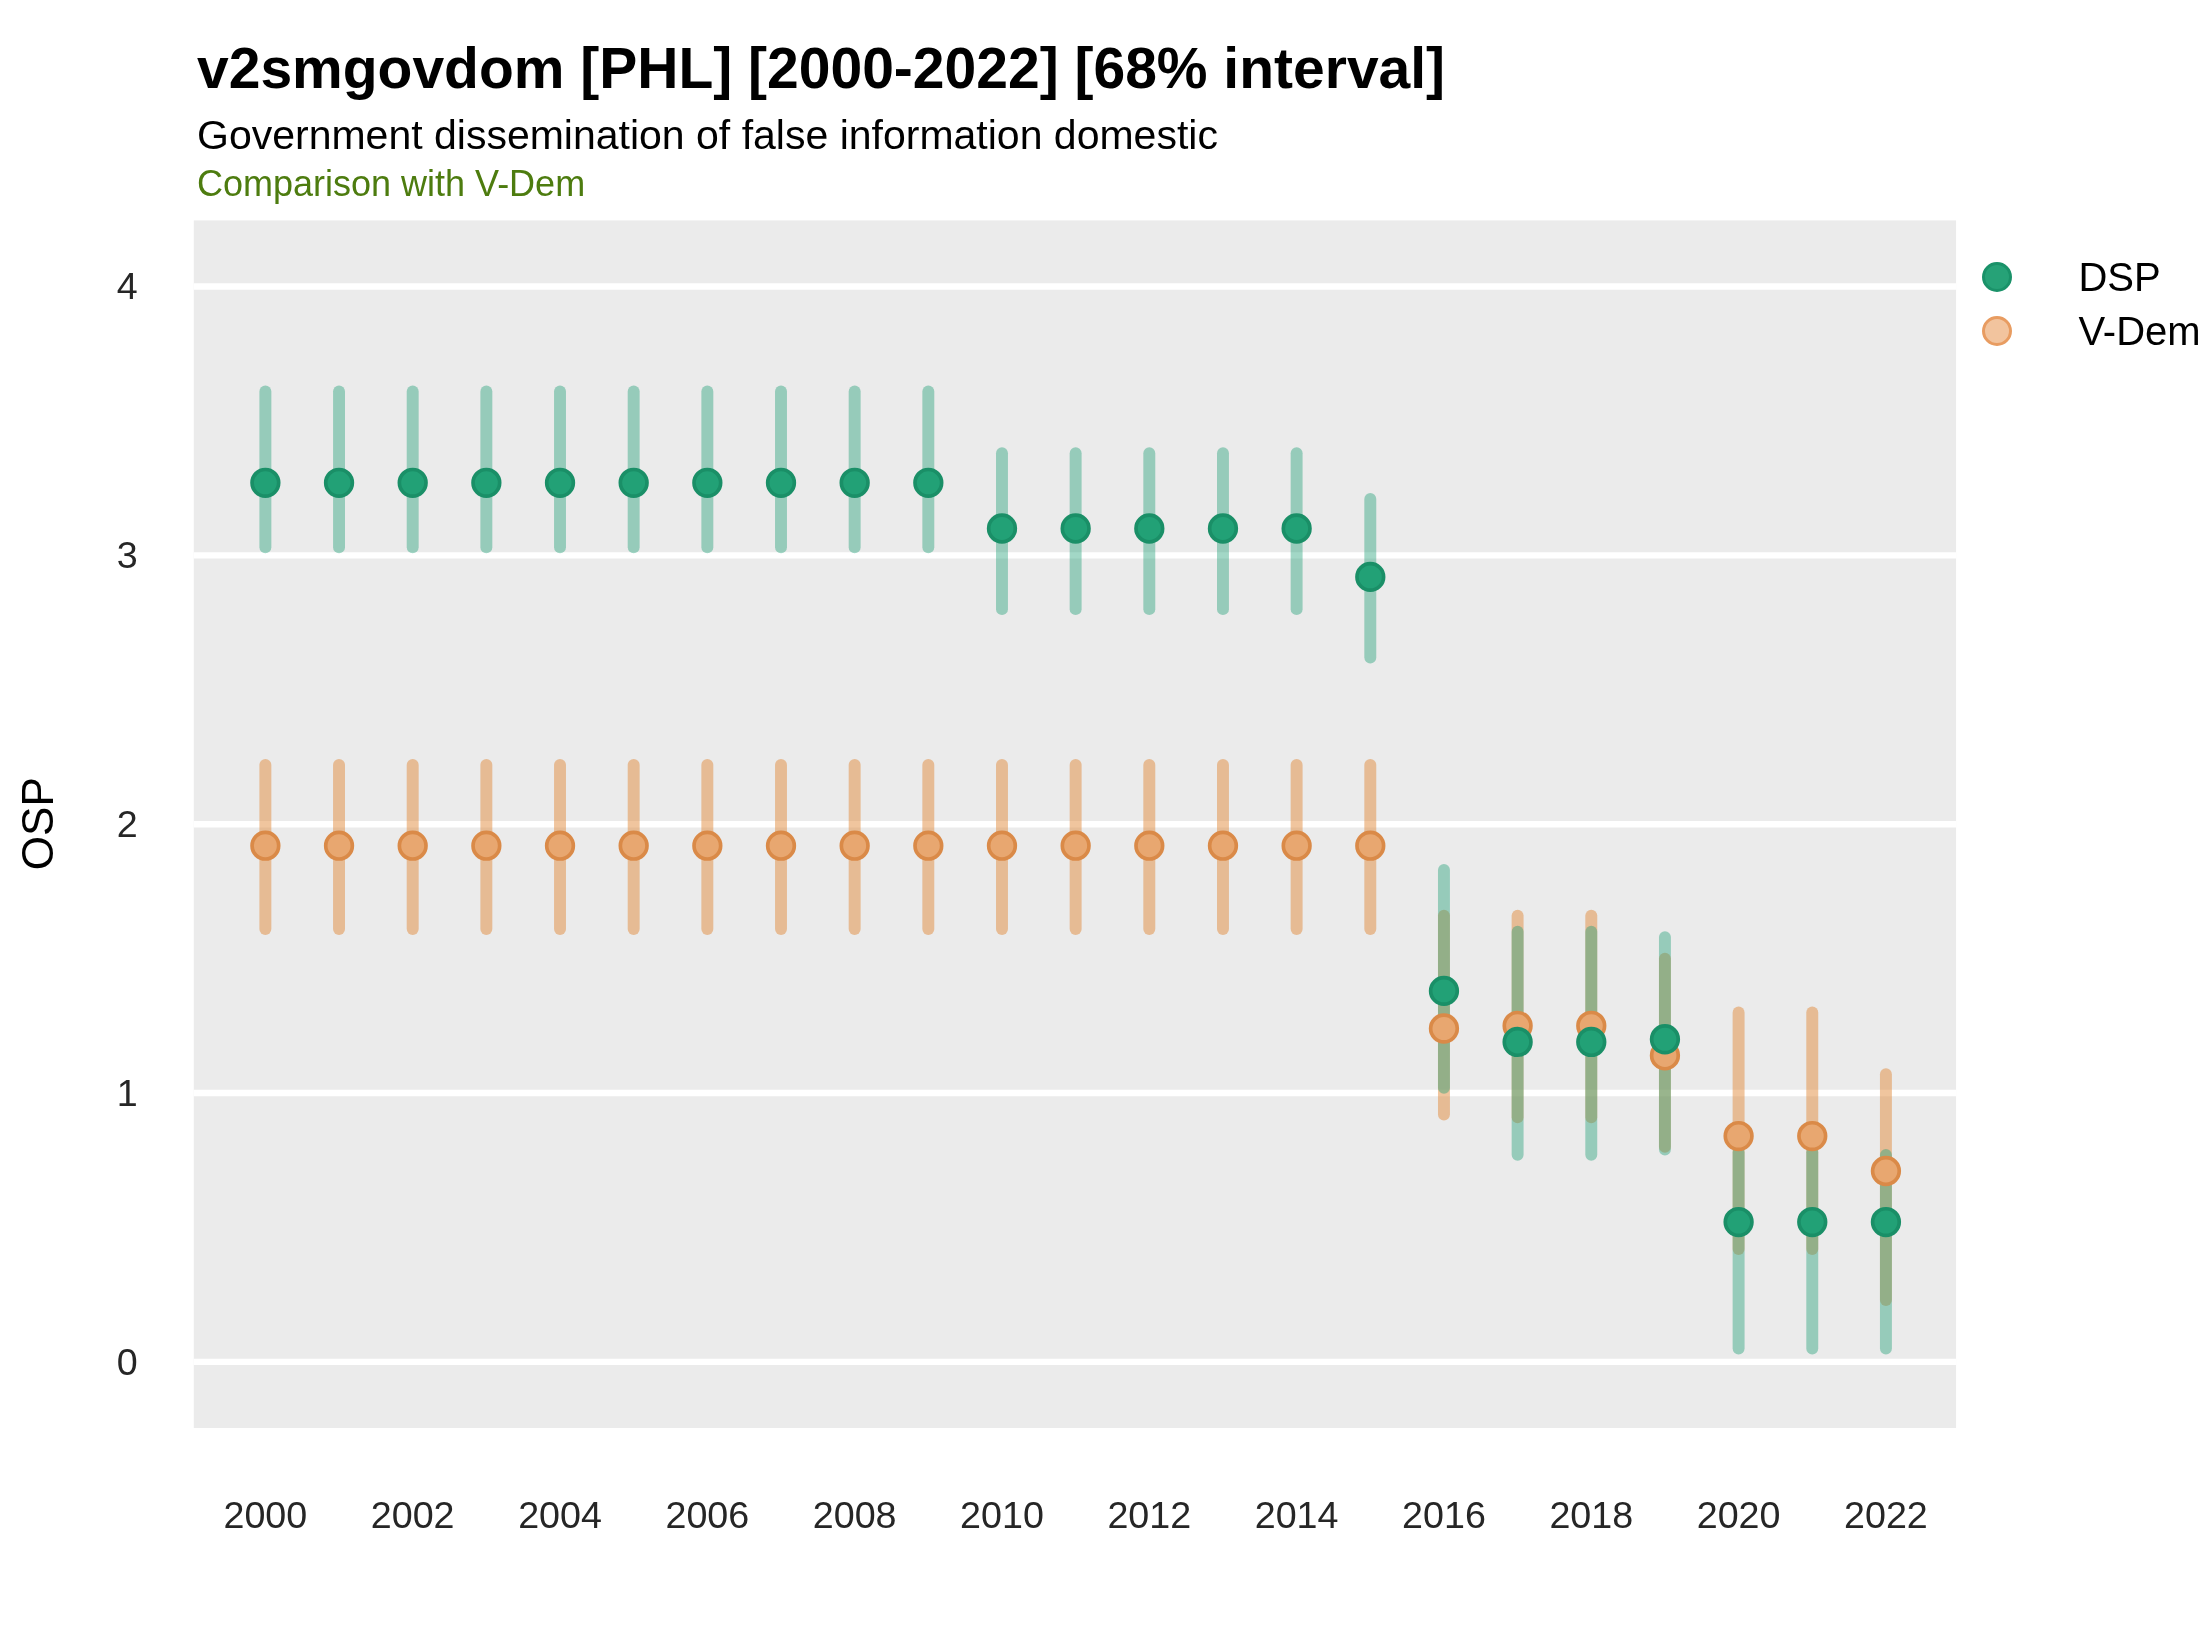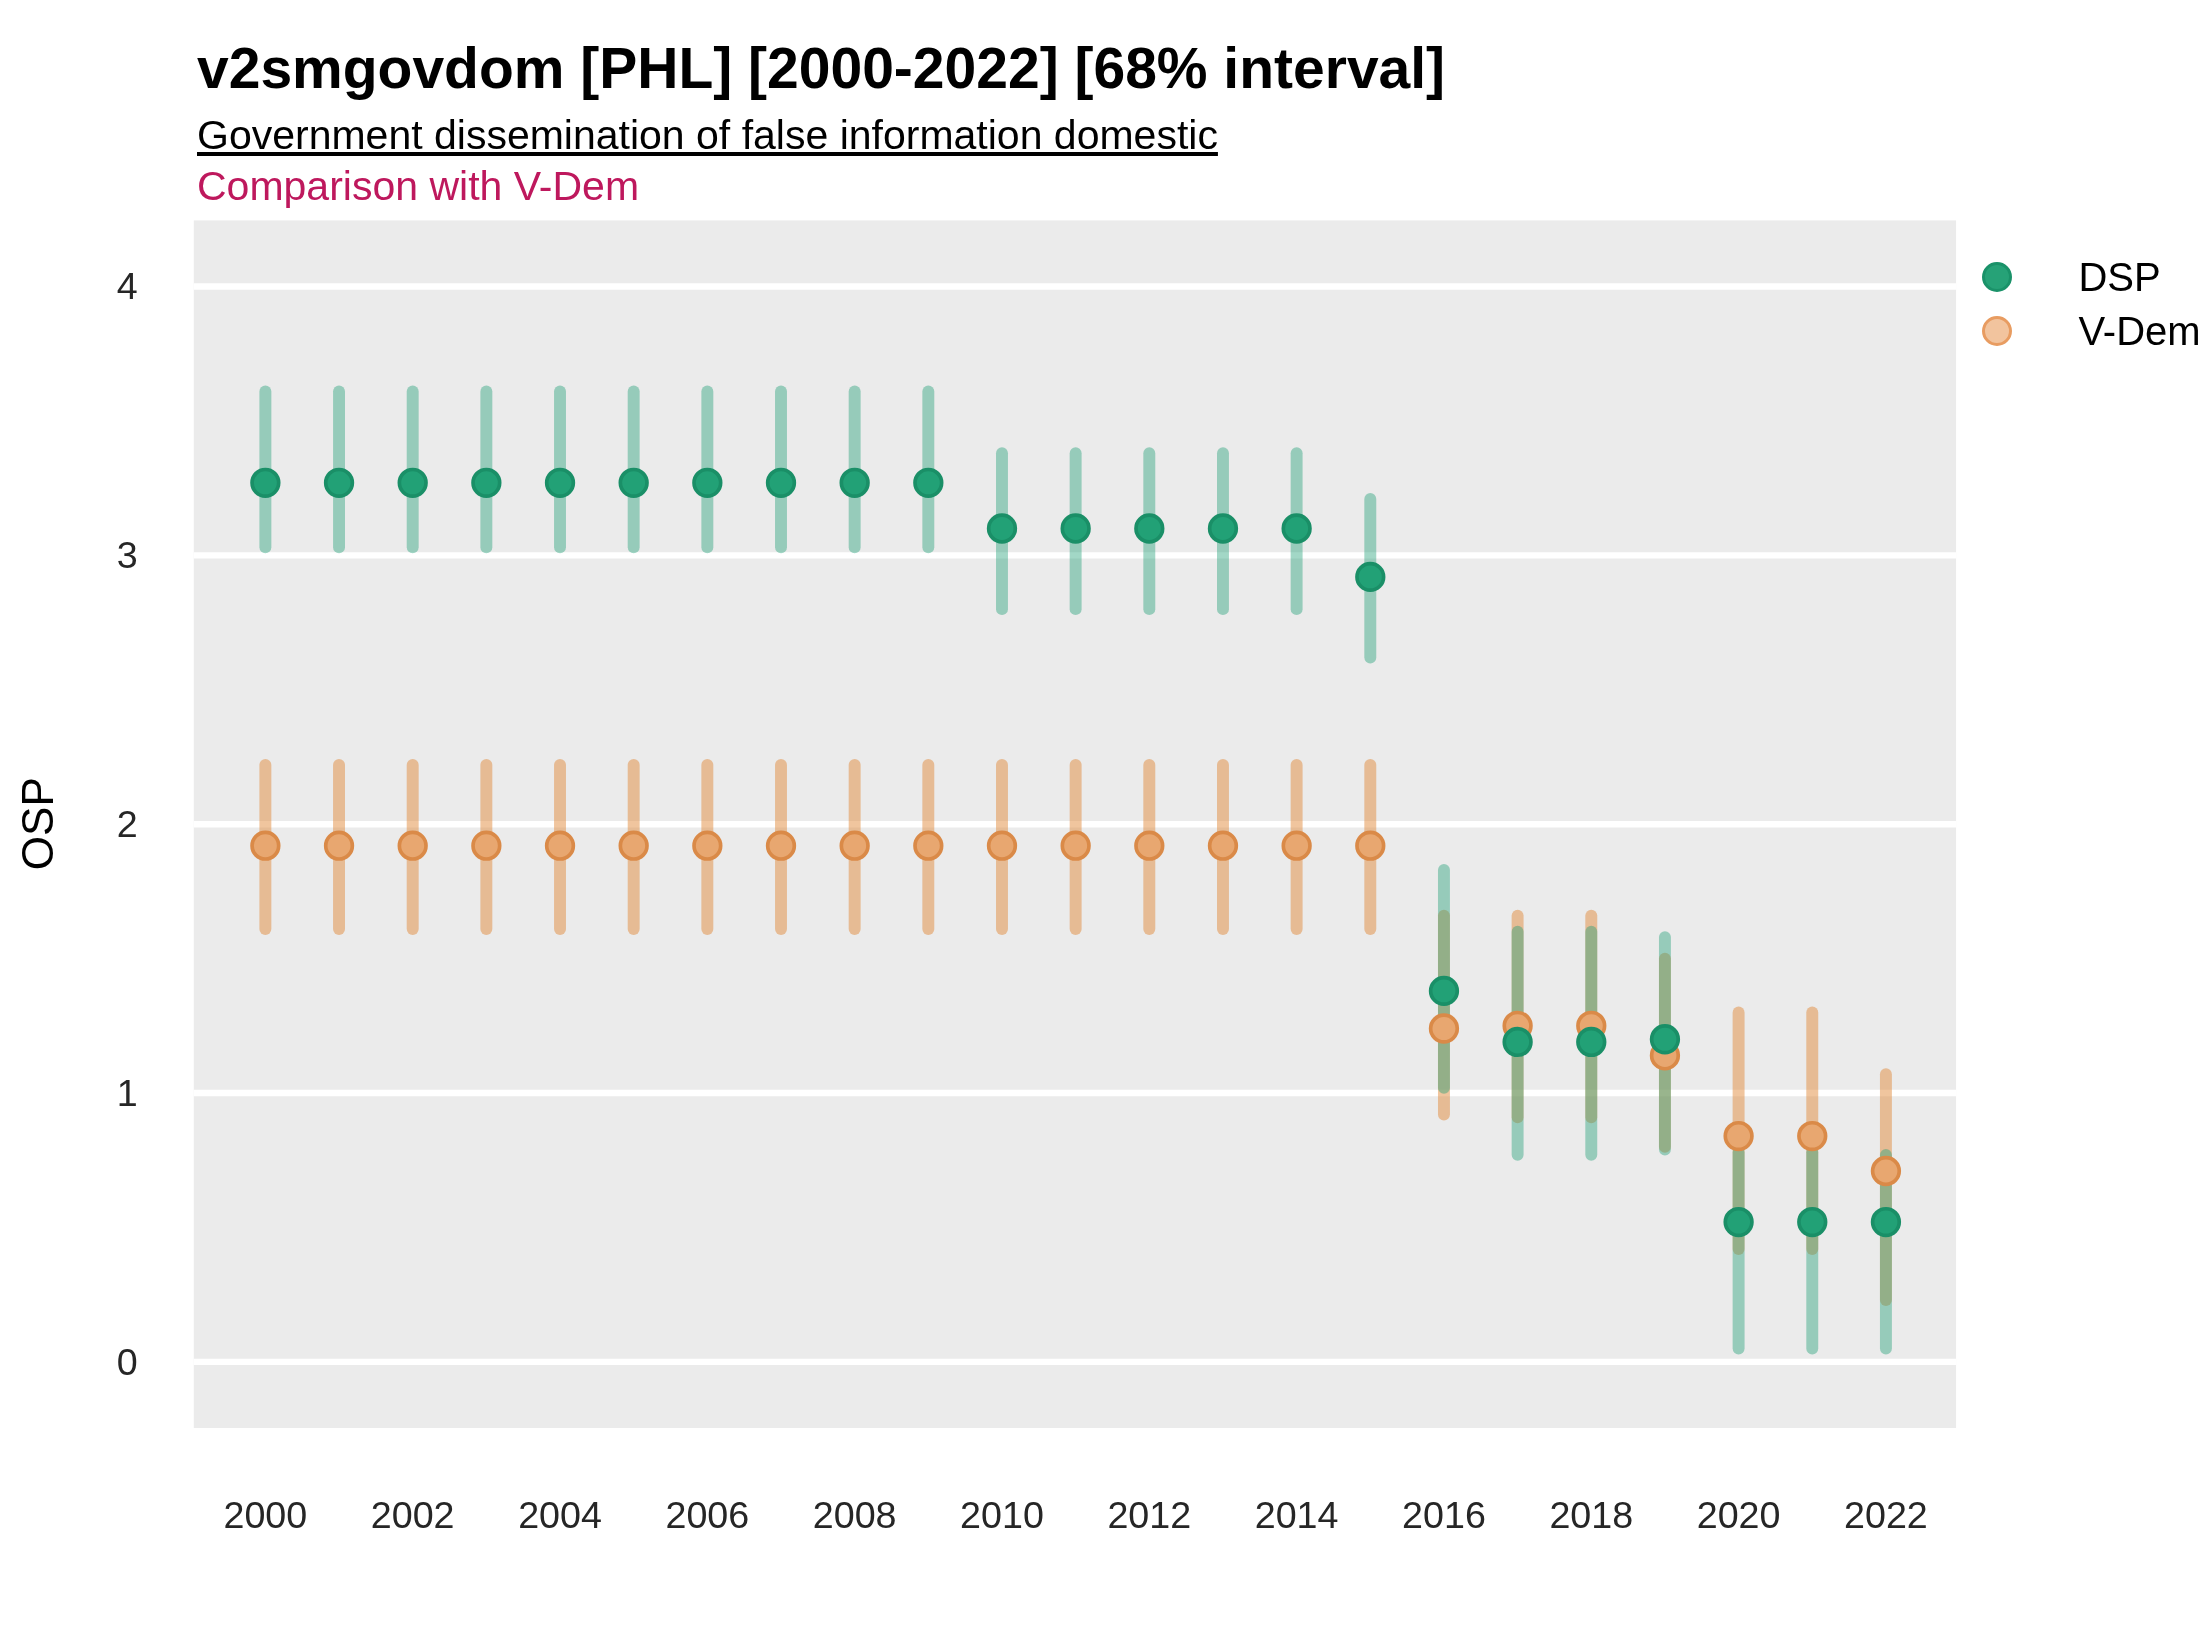--- a/index.html
+++ b/index.html
@@ -1,19 +1,19 @@
 <!DOCTYPE html>
 <html style="font-size:14.7px"><head>
 <meta charset="utf-8">
 <style>
   html,body{margin:0;padding:0;background:#ffffff;}
   body{width:2204px;height:1653px;position:relative;font-family:"Liberation Sans",sans-serif;overflow:hidden;}
   #title{position:absolute;left:197px;top:35px;font-size:57px;font-weight:bold;color:#000;letter-spacing:0px;white-space:nowrap;}
-  #subtitle1{position:absolute;left:197px;top:112px;font-size:41px;color:#000;white-space:nowrap;text-decoration:underline;}
-  #subtitle2{position:absolute;left:197px;top:163px;font-size:41px;color:#be185d;white-space:nowrap;}
+  #subtitle1{position:absolute;left:197px;top:112px;font-size:41px;color:#000;white-space:nowrap;}
+  #subtitle2{position:absolute;left:197px;top:163px;font-size:36px;color:#4d7c0f;white-space:nowrap;}
   #chart-svg{position:absolute;left:0;top:0;}
   #legend{position:absolute;left:1982px;top:250px;}
   .legend-item{display:flex;align-items:center;height:54px;gap:48px;}
   .legend-key{width:24px;height:24px;border-radius:50%;margin-right:18.4px;flex:0 0 auto;}
   .legend-key.dsp{background:#26a277;border:3.7px solid #1a9269;}
   .legend-key.vdem{background:#f2c49e;border:3.7px solid #e89c61;}
   .legend-label{font-size:40px;color:#000;white-space:nowrap;}
   text{font-family:"Liberation Sans",sans-serif;}
 </style>
 </head>

